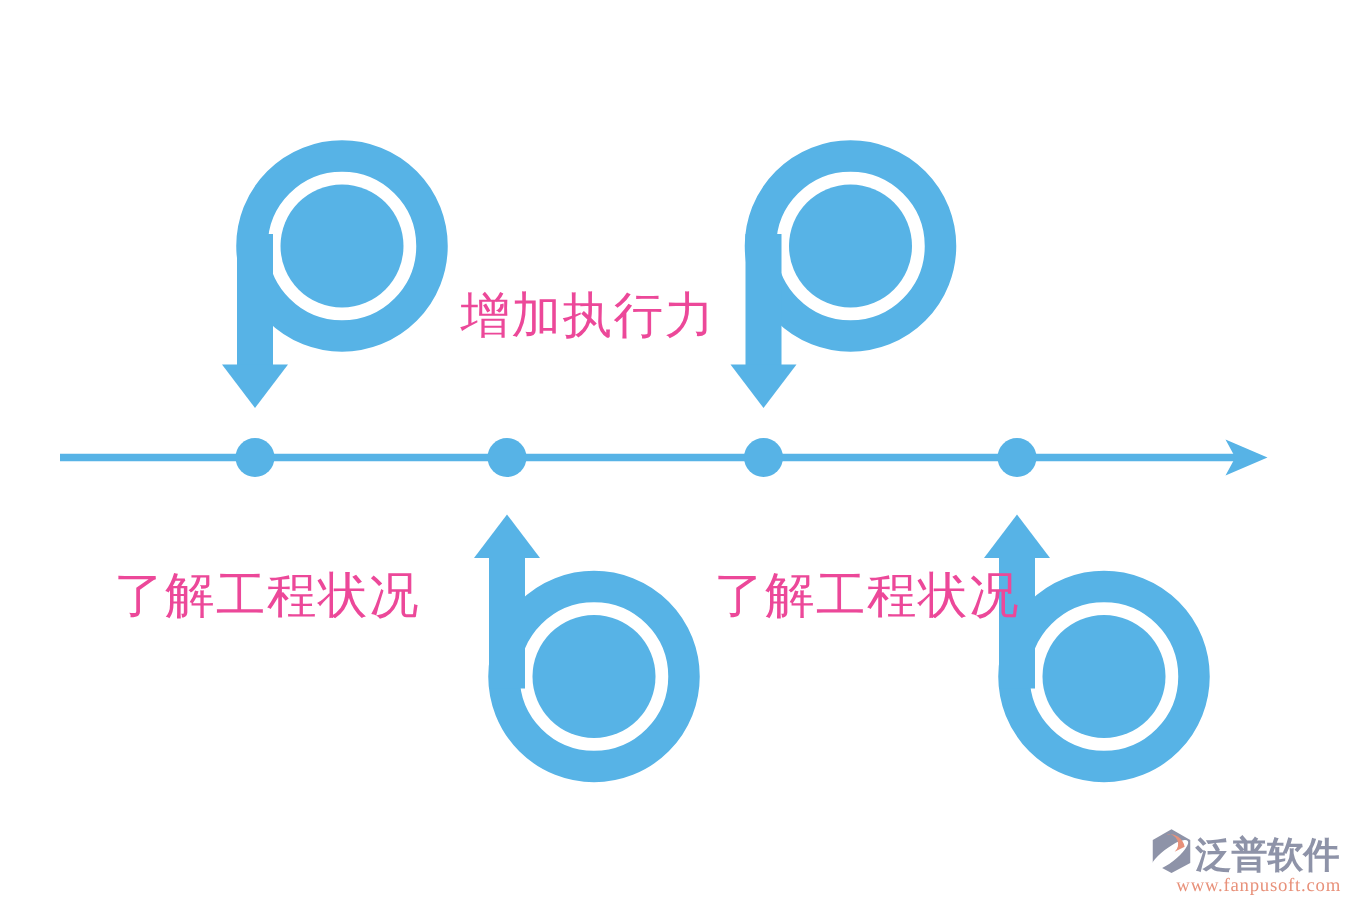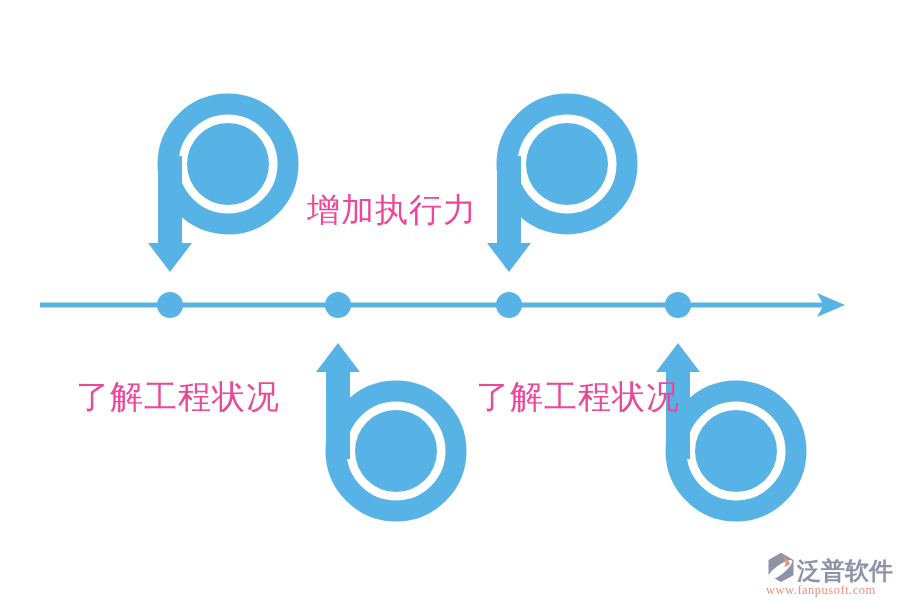--- a/index.html
+++ b/index.html
@@ -55,20 +55,21 @@
     font-weight: bold;
     color: var(--brand-color, #8e93a8);
     letter-spacing: 0px;
     line-height: 1;
     white-space: nowrap;
   }
   .wm-url {
     font-family: "Liberation Serif", "DejaVu Serif", serif;
     font-size: 12.5px;
     color: var(--url-color, #e8917a);
+    text-align: right;
     letter-spacing: 0.5px;
     margin-top: 0px;
     white-space: nowrap;
   }
 </style>
 </head>
 <body>
 
 <div class="canvas">
 

